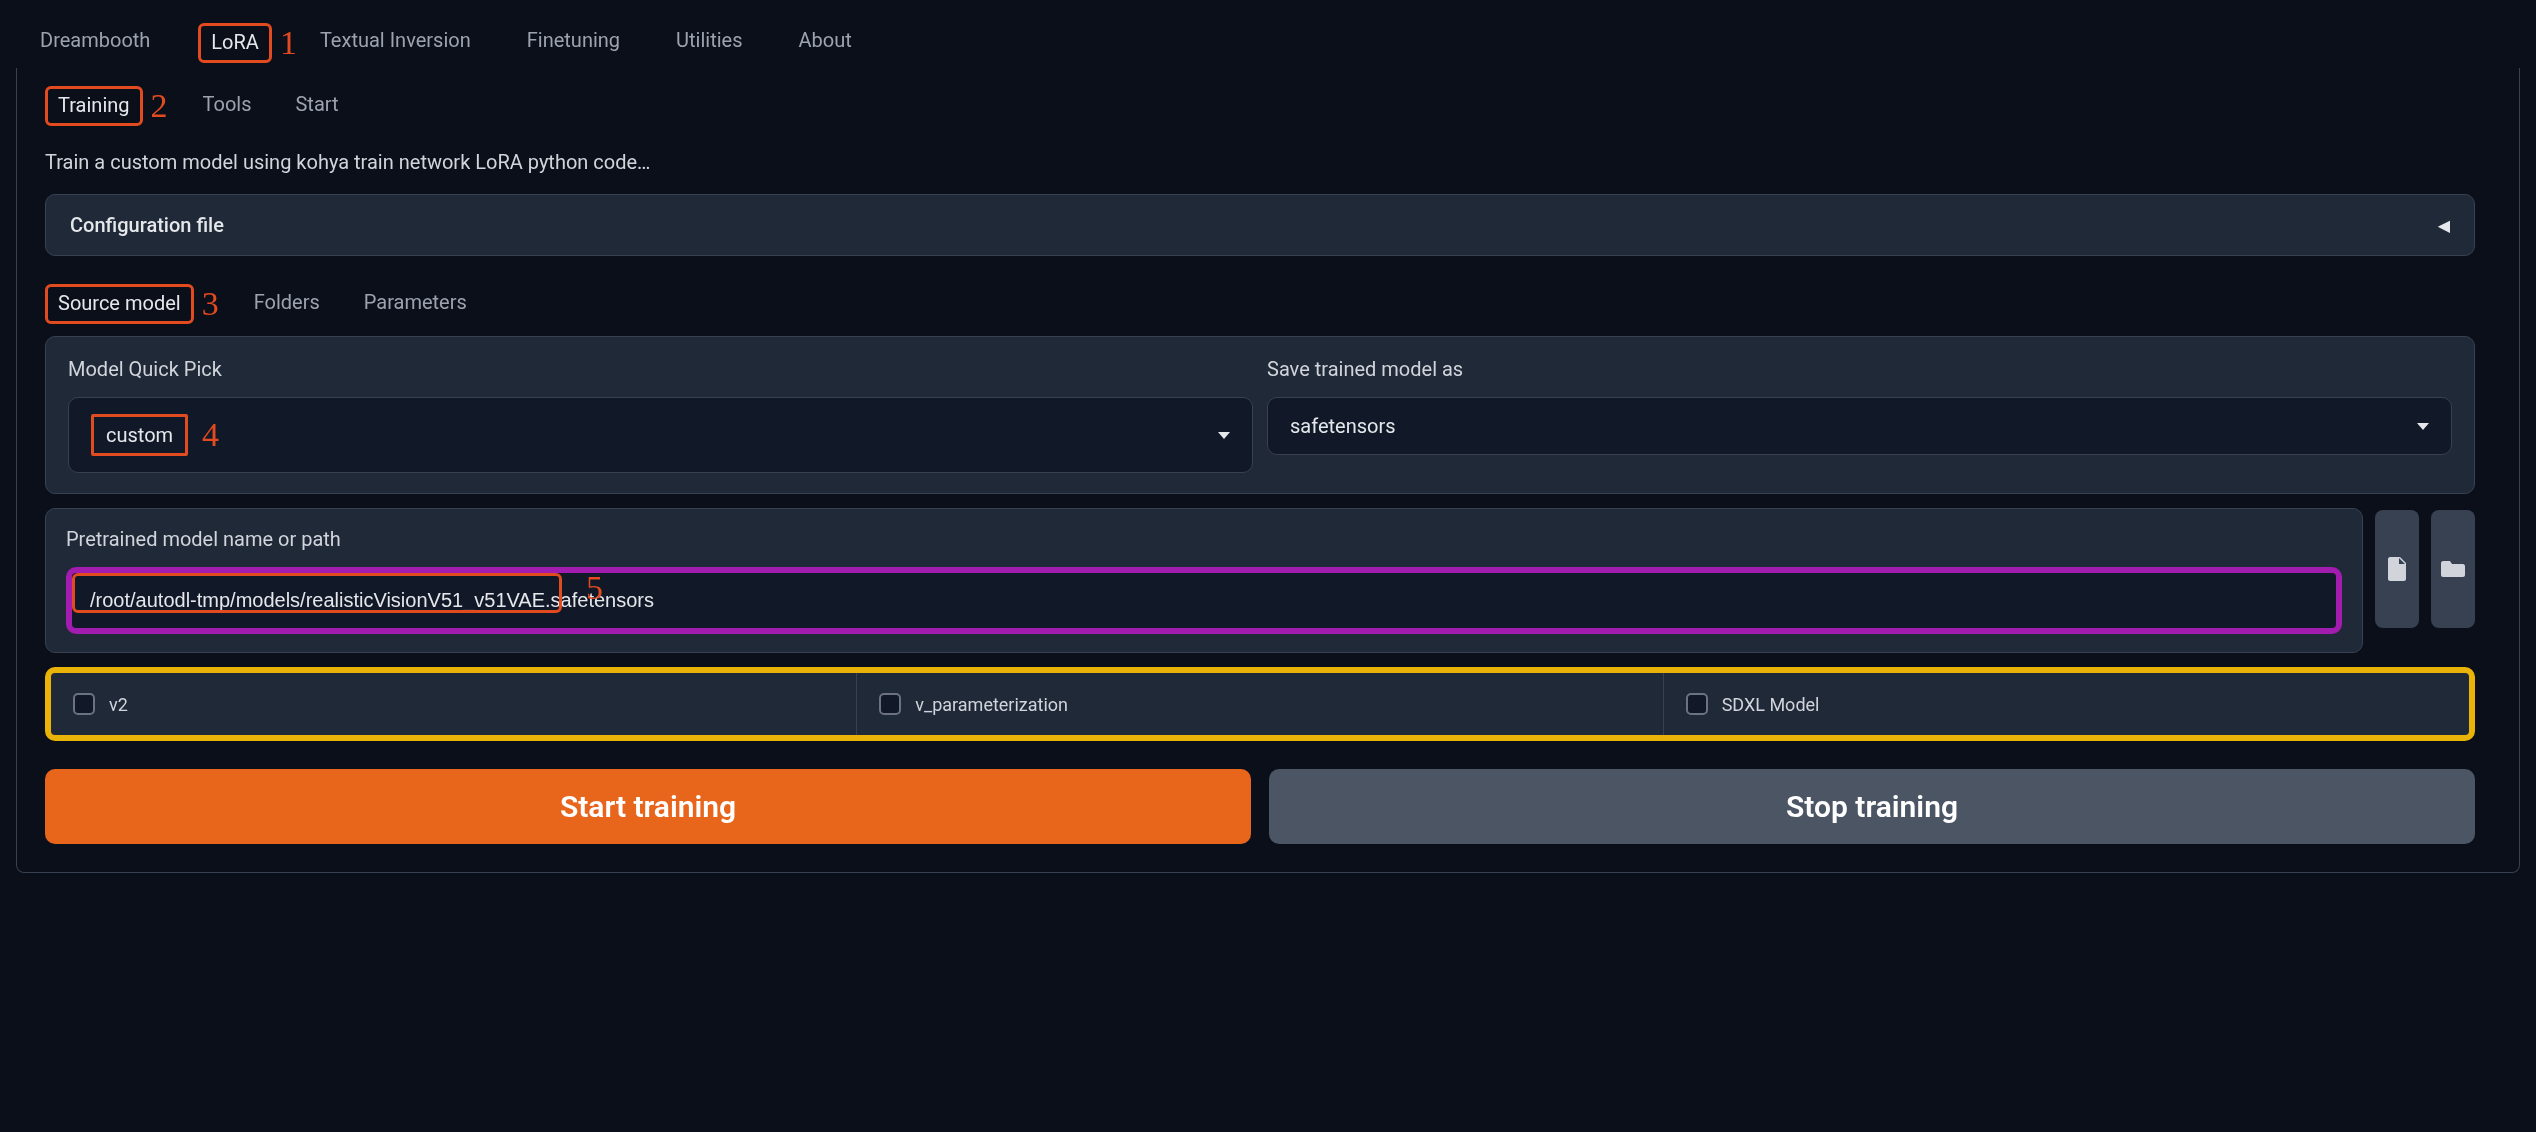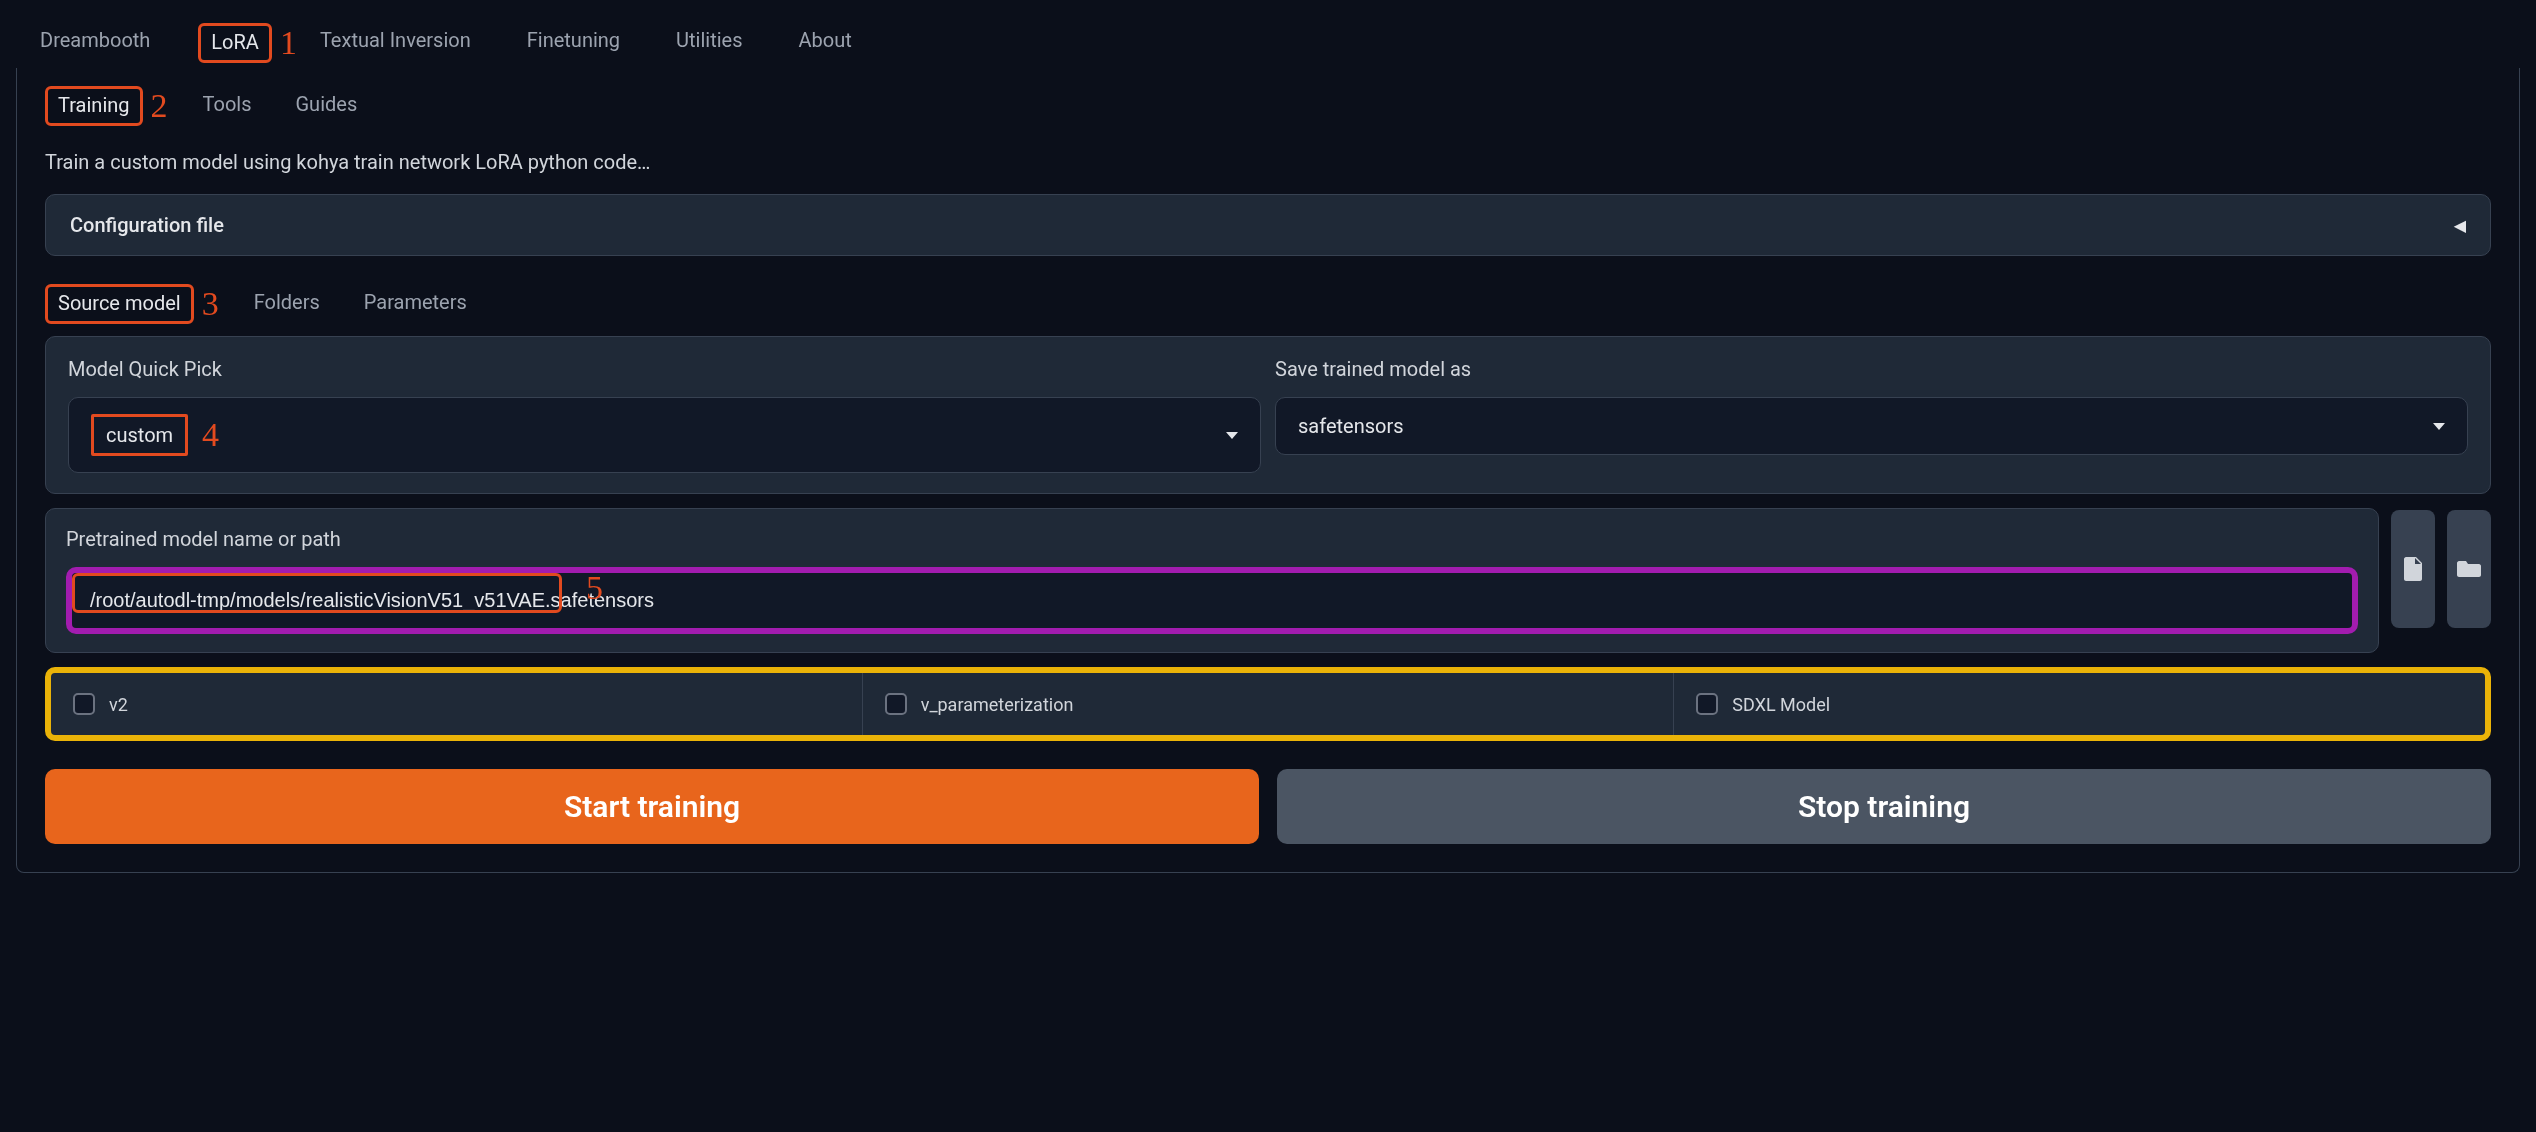--- a/index.html
+++ b/index.html
@@ -37,21 +37,21 @@
     color: #e24a1f;
     font-size: 34px;
     font-weight: 500;
     font-family: Georgia, serif;
   }
   .container {
     margin: 0 16px 8px 16px;
     border: 1px solid #374151;
     border-top: none;
     border-radius: 0 0 8px 8px;
-    padding: 0 28px 28px 28px;
+    padding: 0 44px 28px 28px;
     width: calc(100% - 32px);
   }
   .sub-tabs {
     display: flex;
     gap: 36px;
     padding-top: 16px;
     padding-bottom: 4px;
   }
   .sub-tab {
     color: #9ca3af;
@@ -234,21 +234,21 @@
 <div class="container">
 
   <div class="sub-tabs">
     <span class="inline-highlight-wrap">
       <span class="highlight-box">
         <span class="sub-tab" style="padding:0;color:#e5e7eb;">Training</span>
       </span>
       <span class="annotation ann-after">2</span>
     </span>
     <div class="sub-tab" style="margin-left:20px;">Tools</div>
-    <div class="sub-tab">Guides</div>
+    <div class="sub-tab">Start</div>
   </div>
 
   <div class="description">Train a custom model using kohya train network LoRA python code…</div>
 
   <div class="config-bar">
     <span>Configuration file</span>
     <span class="arrow">◀</span>
   </div>
 
   <div class="sub2-tabs">

